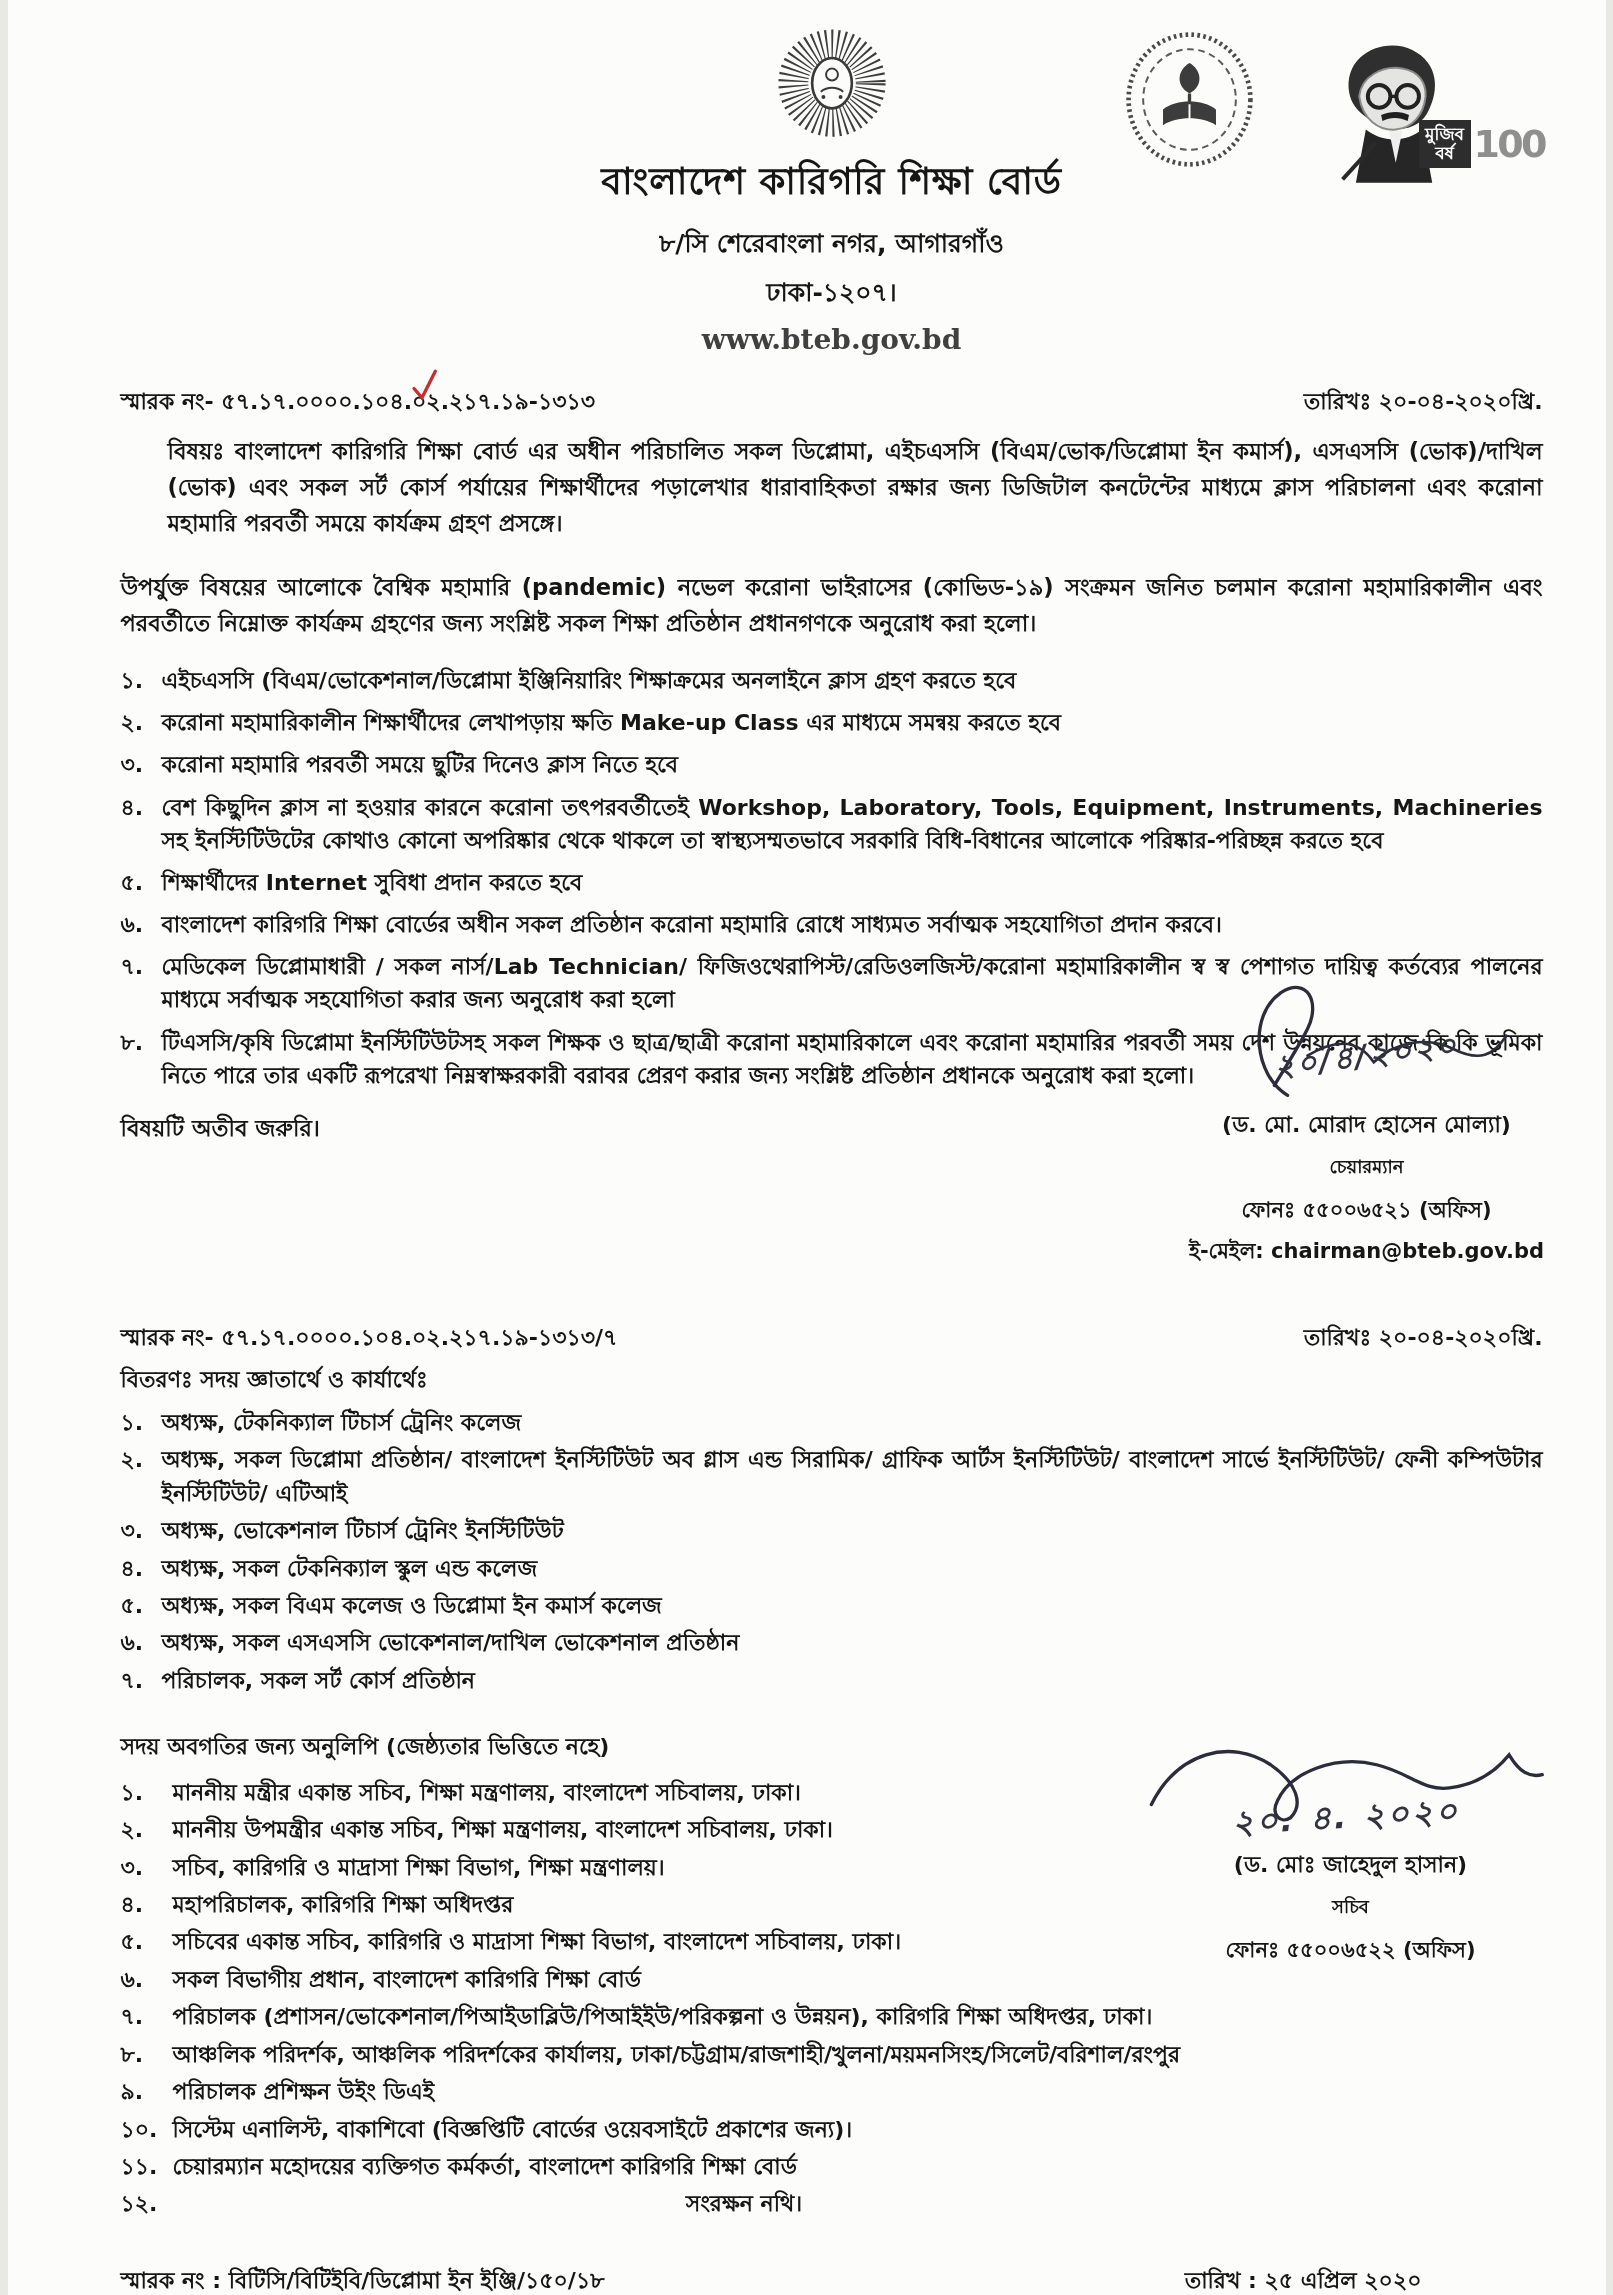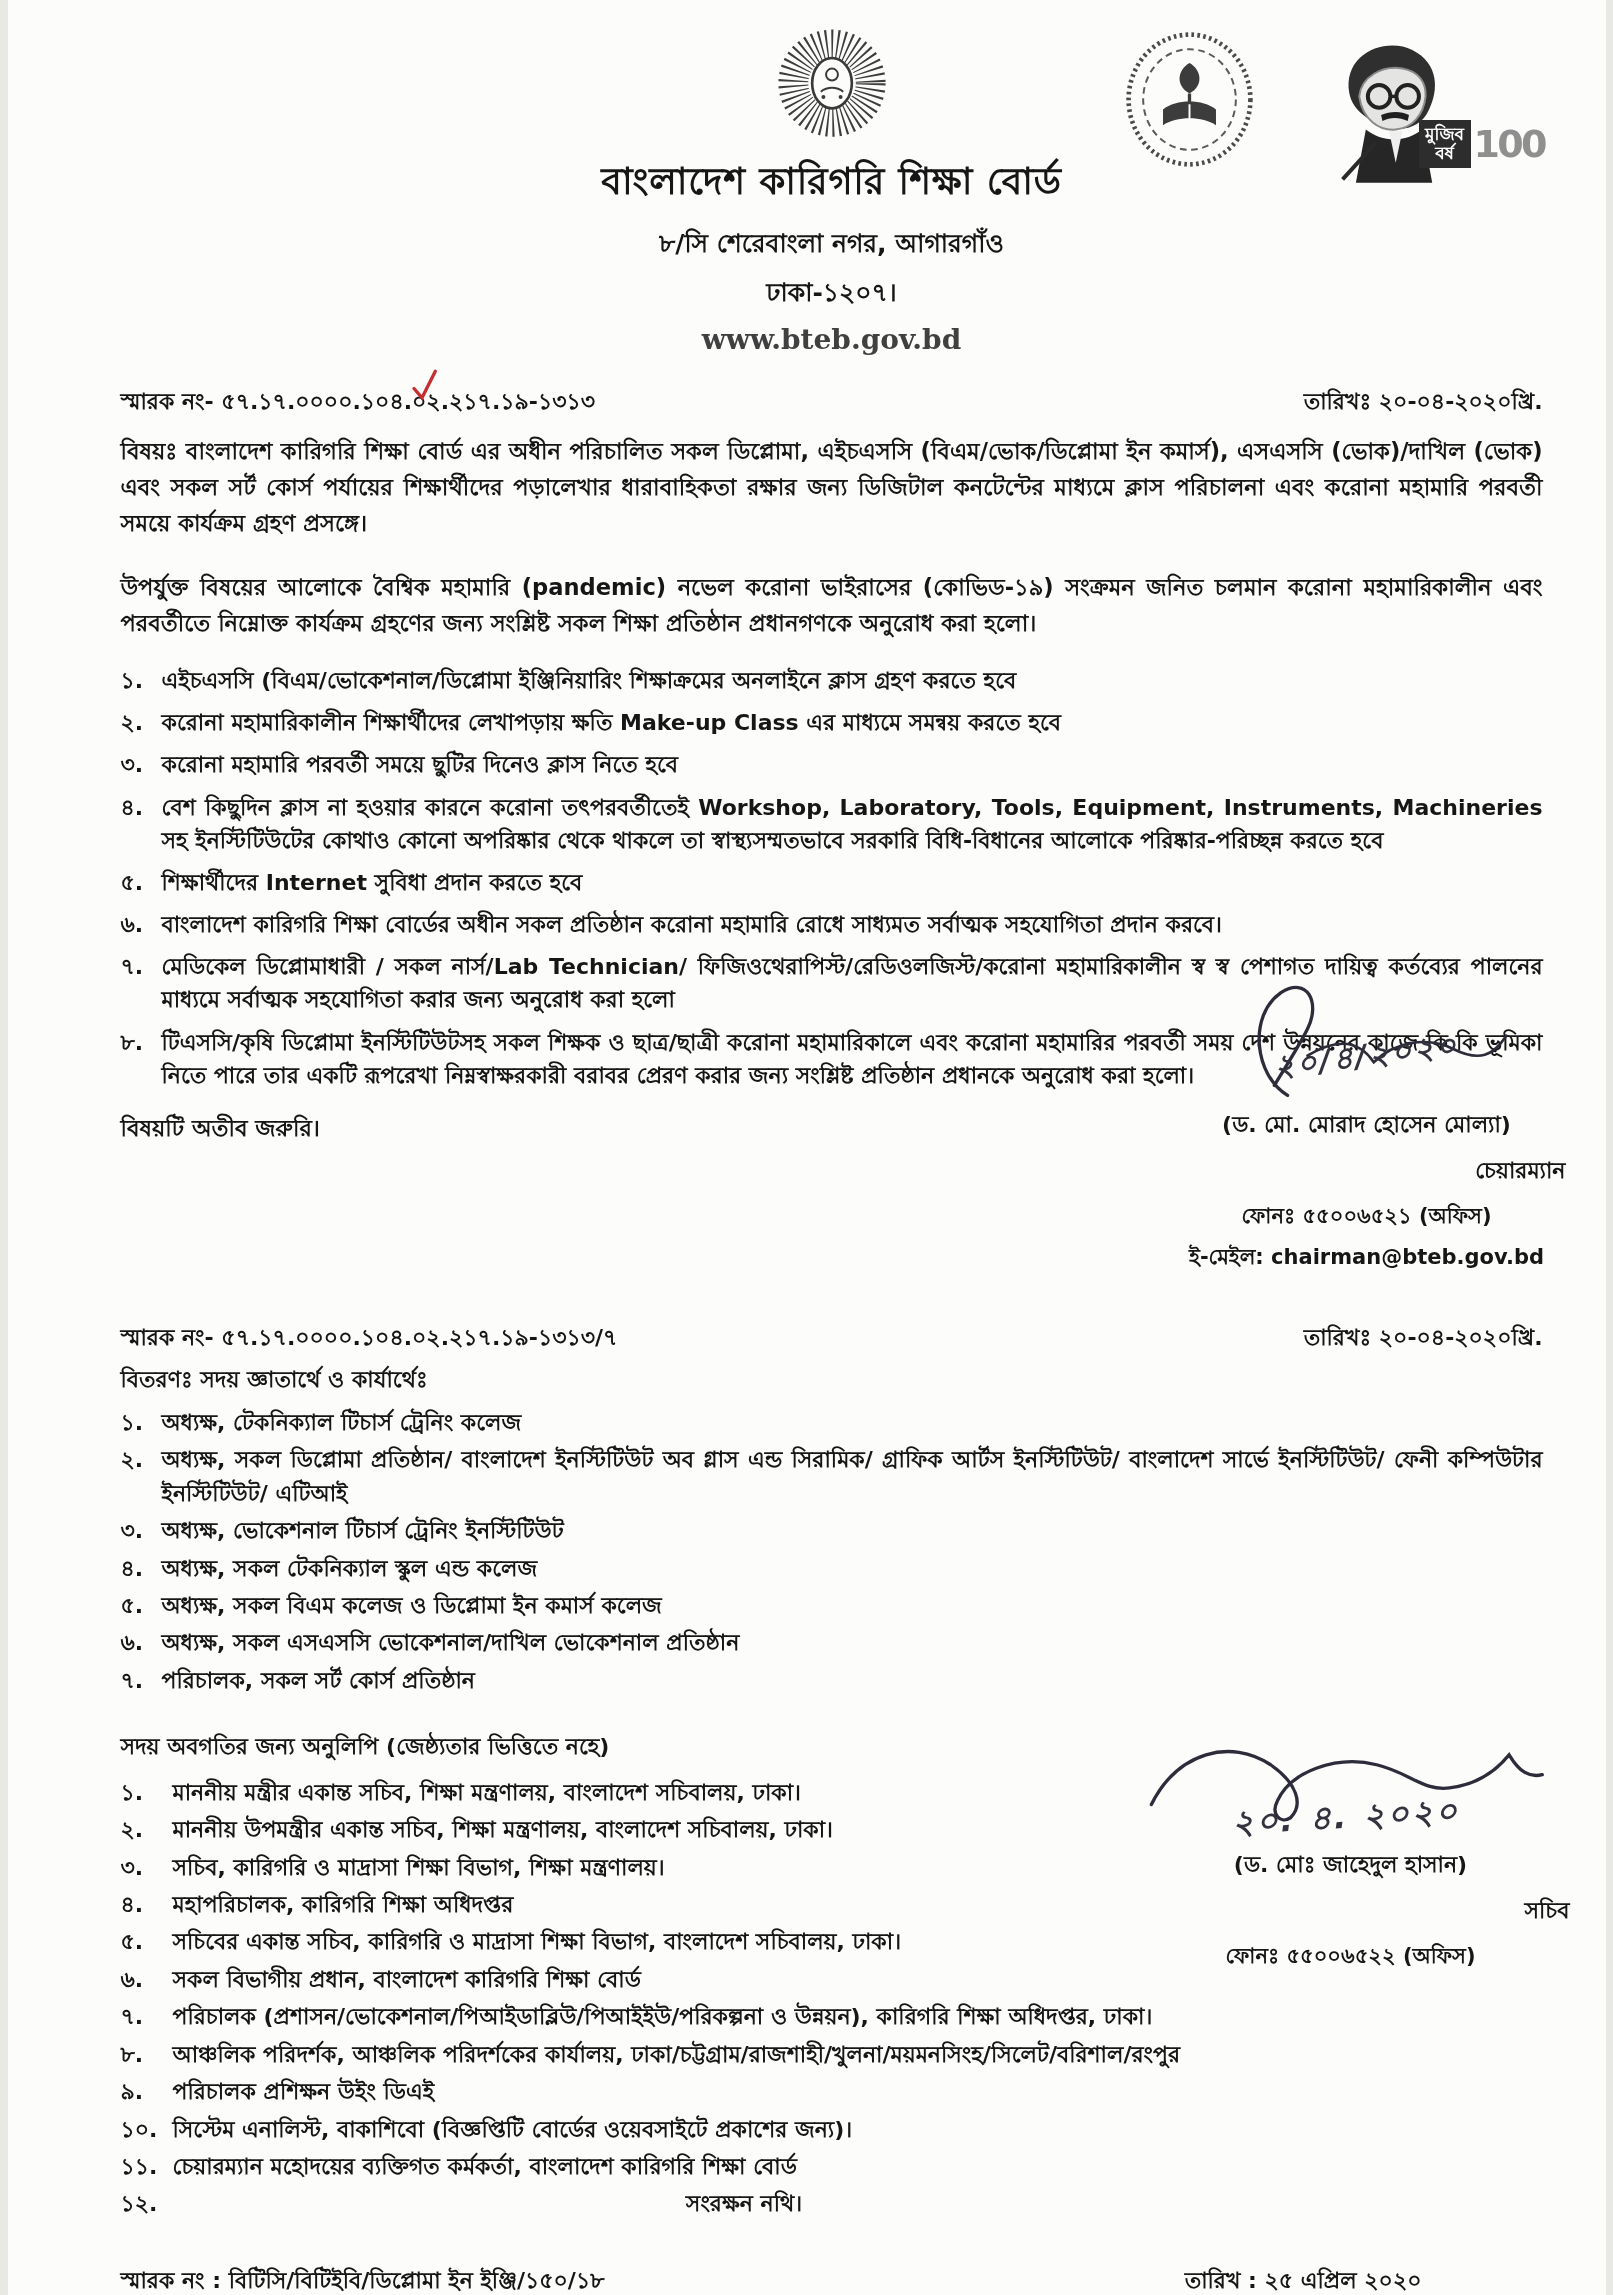--- a/index.html
+++ b/index.html
@@ -24,36 +24,36 @@
   
   .mujib{position:relative;width:226px;height:156px;}
   .mujib svg{position:absolute;left:0;top:0;}
   .mujib-badge{position:absolute;left:123px;top:90px;background:#2d2d2d;color:#fff;
       font-size:17px;line-height:1.1;font-weight:700;padding:5.3px 6.6px;text-align:center;}
   .mujib-100{position:absolute;left:178px;top:92px;font-size:38px;font-weight:800;color:#8f8f8f;letter-spacing:-2.7px;}
   
   .memo-row{display:flex;justify-content:space-between;align-items:baseline;font-size:22px;font-weight:600;margin-top:28px;position:relative;}
   .memo-row .tick{position:absolute;left:289px;top:-17px;}
   
-  .subject{font-size:22.6px;font-weight:700;line-height:1.58;text-align:justify;margin-top:13.3px;}
+  .subject{font-size:22.6px;font-weight:700;line-height:1.58;text-align:justify;margin-top:13.3px;margin-left:47px;}
   .intro{font-size:22.6px;font-weight:600;line-height:1.58;text-align:justify;margin-top:29px;}
   .list{margin-top:22.6px;}
   .l-item{display:flex;font-size:22px;font-weight:600;line-height:1.52;margin-bottom:8.6px;}
   .l-item .num{flex:0 0 41px;}
   .l-item .txt{flex:1;text-align:justify;}
   .urgency{font-size:22.6px;font-weight:700;margin-top:18.6px;}
   .sec-heading{font-size:22px;font-weight:700;margin-top:5.3px;}
   .tight .l-item{margin-bottom:4px;}
   
   .sig-block{position:absolute;text-align:center;}
   .sig-chairman{top:976px;right:40px;width:398px;}
   .sig-secretary{top:1725px;right:36px;width:438px;}
   .hand-date{display:inline-block;font-size:30.5px;font-weight:600;font-style:italic;color:#33333f;transform:rotate(-7deg);letter-spacing:2.7px;}
   .sig-name{font-size:22px;font-weight:700;margin-top:5px;}
-  .sig-title{font-size:22px;font-weight:700;margin-top:9.3px;text-align:right;}
+  .sig-title{font-size:18px;font-weight:700;margin-top:9.3px;}
   .sig-phone{font-size:21px;font-weight:600;margin-top:9.3px;}
   .sig-email{font-size:21px;font-weight:600;margin-top:6.6px;}
   .sig-email .bn{font-weight:700;}
   svg{display:block;}
 </style>
 </head>
 <body>
 
 <div class="page">
 

